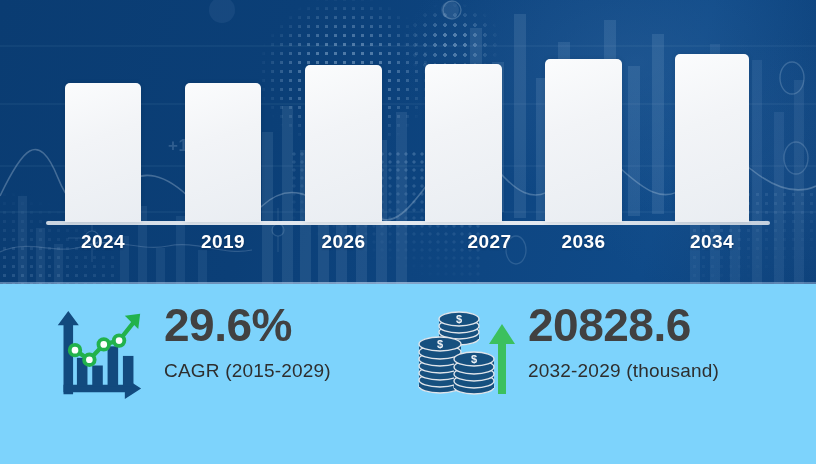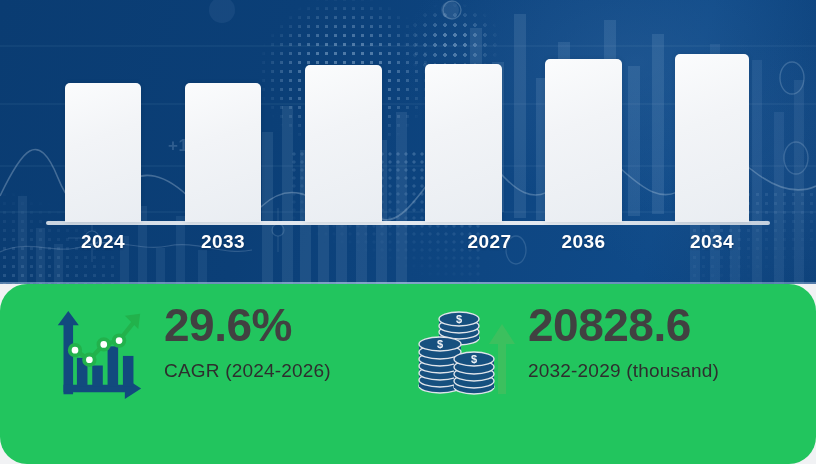--- a/index.html
+++ b/index.html
@@ -132,22 +132,21 @@
     letter-spacing: 0.4px;
     text-shadow: 0 1px 2px rgba(0,20,50,0.45);
     font-family: "Liberation Sans", sans-serif;
   }
 
   
   .stats-panel {
     position: absolute;
     left: 0; top: 284px;
     width: 816px; height: 180px;
-    background: #22c55e;
-    border-radius: 27px;
+    background: #7dd3fc;
   }
   .stat {
     position: absolute;
     top: 0;
     height: 180px;
   }
   .stat-cagr  { left: 40px;  width: 370px; }
   .stat-incr  { left: 410px; width: 400px; }
 
   .stat-icon {
@@ -278,22 +277,23 @@
     <div class="bg-layer bg-dots-d"></div>
     <div class="bg-layer bg-dots-e"></div>
 
     <div class="ghost-text">+1</div>
 
     <div class="plot" id="plot">
       <div class="axis-line"></div>
     <div class="bar" style="left: 65px; width: 76px; height: 139px;"></div>
         <div class="year-label" style="left: 48px;">2024</div>
         <div class="bar" style="left: 185px; width: 76px; height: 139px;"></div>
-        <div class="year-label" style="left: 168px;">2033</div>
+        <div class="year-label" style="left: 168px;">2019</div>
         <div class="bar" style="left: 305px; width: 77px; height: 157px;"></div>
+        <div class="year-label" style="left: 288.5px;">2026</div>
         <div class="bar" style="left: 425px; width: 77px; height: 158px;"></div>
         <div class="year-label" style="left: 408.5px; padding-left: 26px;">2027</div>
         <div class="bar" style="left: 545px; width: 77px; height: 163px;"></div>
         <div class="year-label" style="left: 528.5px;">2036</div>
         <div class="bar" style="left: 675px; width: 74px; height: 168px;"></div>
         <div class="year-label" style="left: 657px;">2034</div>
       </div>
   </div>
 
   <div class="panel-edge"></div>
@@ -318,21 +318,21 @@
           <path d="M78,8 L94,6 L92,22 Z" fill="#22b24c"></path>
 
           <circle cx="26" cy="44" r="5.5" fill="#ffffff" stroke="#22b24c" stroke-width="4"></circle>
           <circle cx="41" cy="54" r="5.5" fill="#ffffff" stroke="#22b24c" stroke-width="4"></circle>
           <circle cx="56" cy="38" r="5.5" fill="#ffffff" stroke="#22b24c" stroke-width="4"></circle>
           <circle cx="72" cy="34" r="5.5" fill="#ffffff" stroke="#22b24c" stroke-width="4"></circle>
         </svg>
       </div>
       <div class="stat-body">
         <div class="stat-value">29.6%</div>
-        <div class="stat-caption">CAGR (2024-2026)</div>
+        <div class="stat-caption">CAGR (2015-2029)</div>
       </div>
     </div>
 
     <div class="stat stat-incr">
       <div class="stat-icon">
         <svg viewBox="0 0 100 96" width="100" height="96">
           <g fill="#16507f" stroke="#dfe4ea" stroke-width="1.4">
 
             <ellipse cx="44" cy="30" rx="20" ry="7"></ellipse>
             <rect x="24" y="12" width="40" height="19" stroke="none"></rect>

